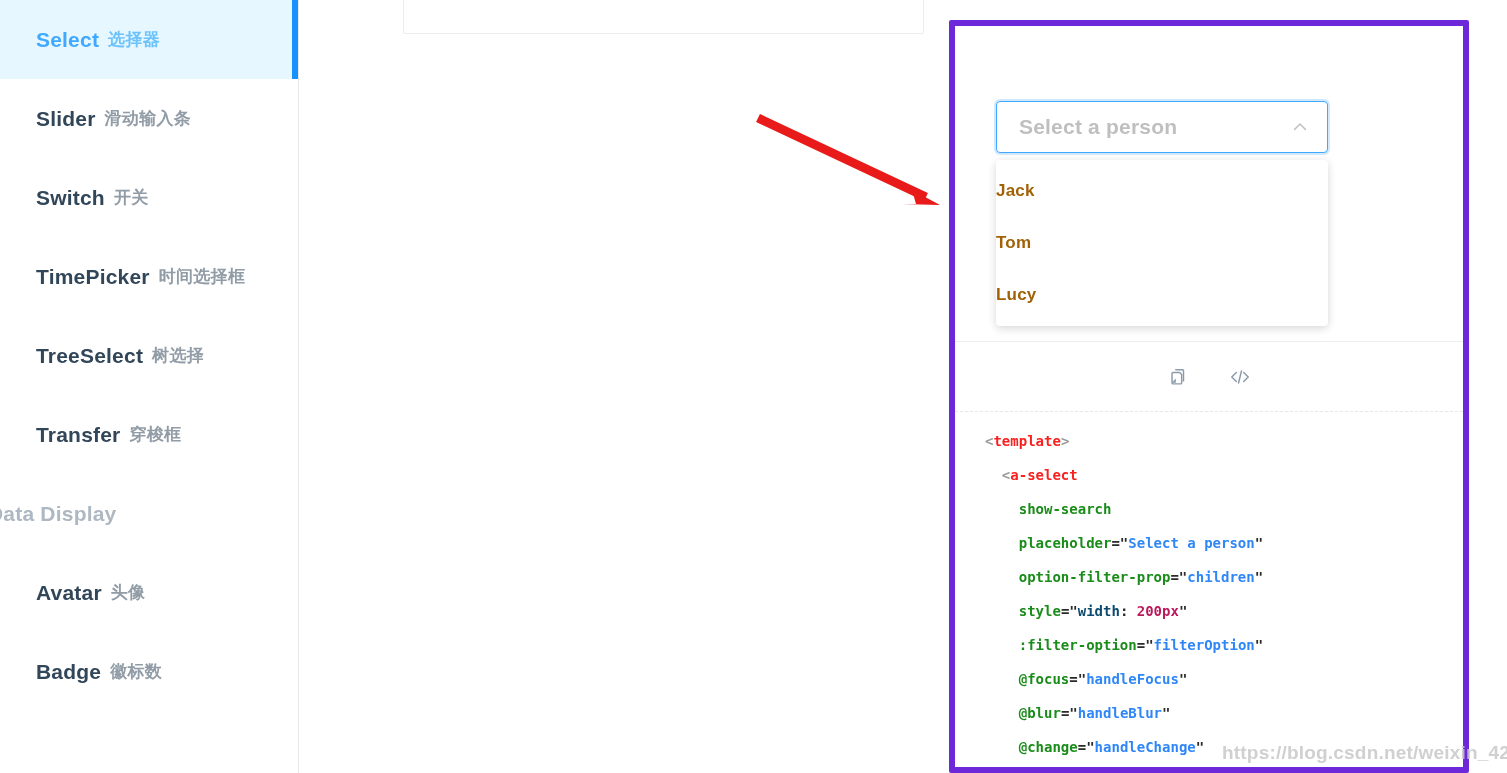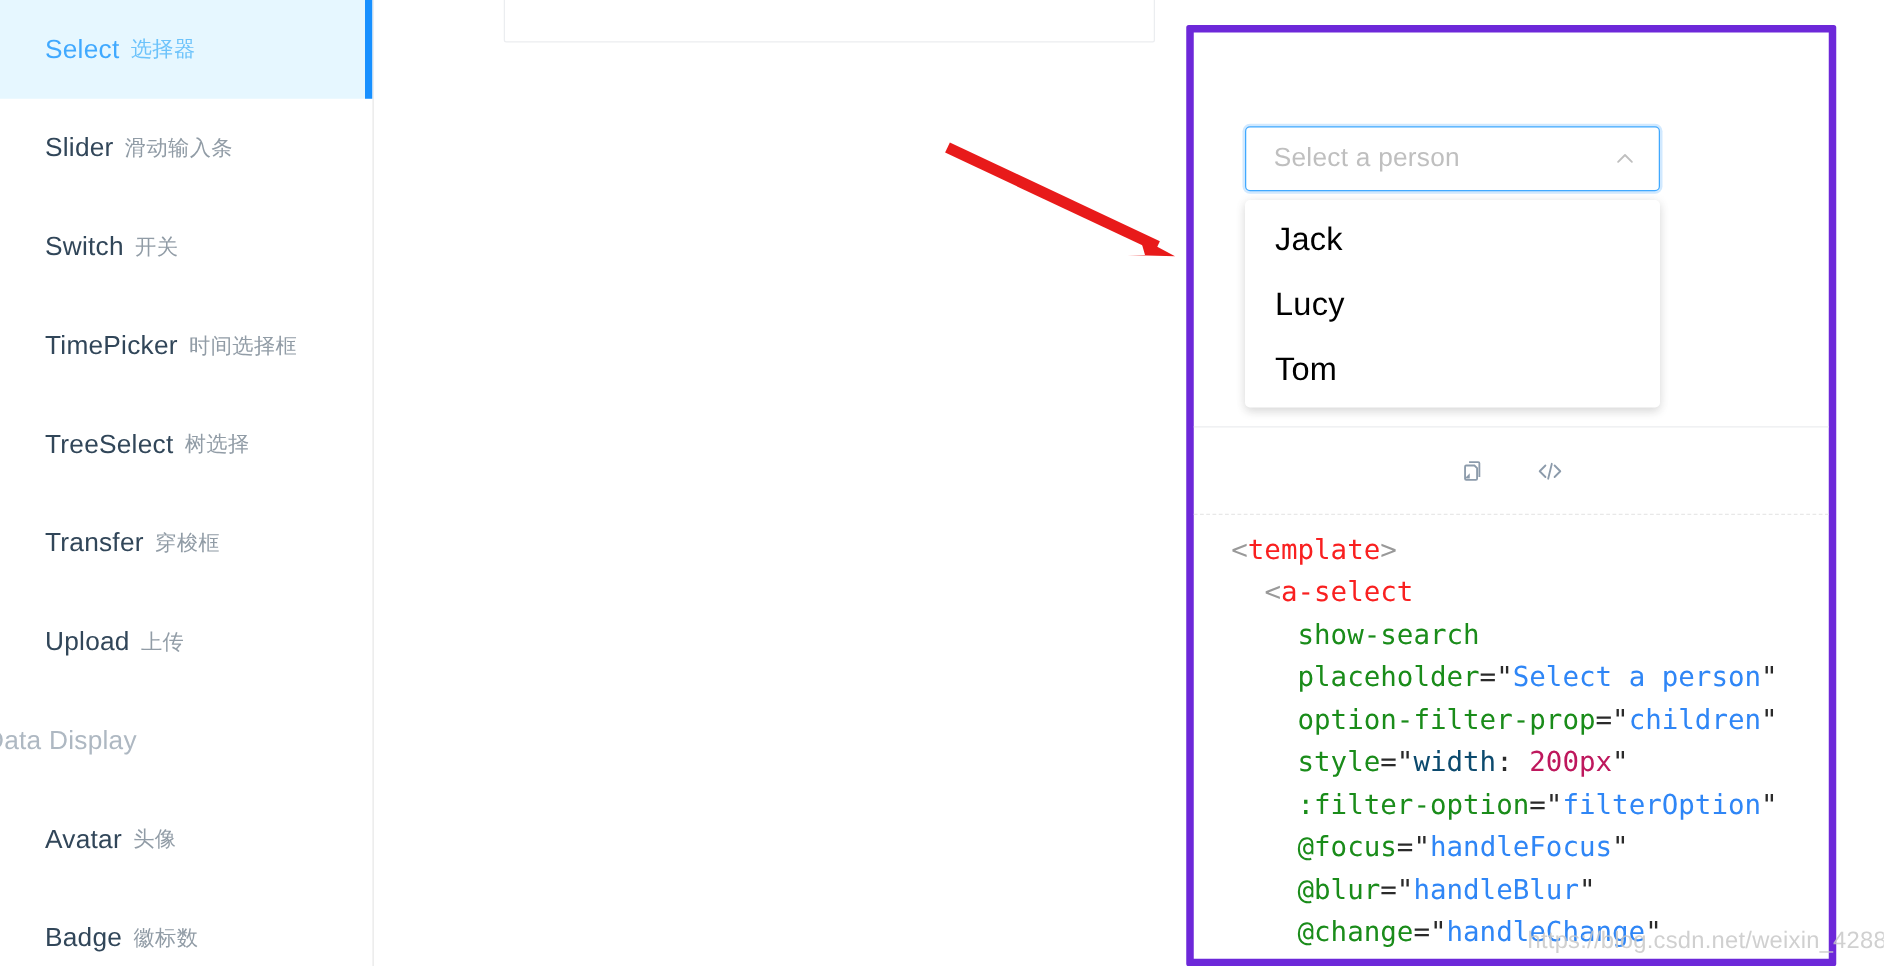--- a/index.html
+++ b/index.html
@@ -8,20 +8,21 @@
     height: 773px;
     overflow: hidden;
     background: #ffffff;
     font-family: "Liberation Sans", "DejaVu Sans", sans-serif;
   }
   #root {
     position: relative;
     width: 1507px;
     height: 598px;
     background: #ffffff;
+    font-weight: bold;
   }
 
   
   .sidebar {
     position: absolute;
     left: 0; top: 0;
     width: 299px;
     height: 773px;
     background: #ffffff;
     border-right: 1px solid #e8e8e8;
@@ -162,32 +163,31 @@
     background: #ffffff;
     border-radius: 4px;
     box-shadow: 0 3px 8px rgba(0,0,0,0.12), 0 0 10px rgba(0,0,0,0.05);
     padding: 5px 0;
     z-index: 20;
   }
   .dd-item {
     height: 52px;
     display: flex;
     align-items: center;
-    padding-left: 24px;
-    font-size: 26px;
-    color: #000000;
+    font-size: 17px;
+    color: #a16207;
     letter-spacing: 0.2px;
     cursor: pointer;
   }
 
   
   .code-block {
     padding: 12px 0 0 0;
     font-family: "DejaVu Sans Mono", "Liberation Mono", monospace;
-    font-size: 22px;
+    font-size: 14px;
     line-height: 34px;
     white-space: pre;
     color: #333;
     overflow: hidden;
   }
   .code-line { padding-left: 30px; }
   .c-punct { color: #999999; }
   .c-tag   { color: #f92020; }
   .c-attr  { color: #1a8c1a; }
   .c-eq    { color: #2a2a2a; }
@@ -243,24 +243,20 @@
         <span class="zh">时间选择框</span>
       </div>
       <div class="nav-item">
         <span class="en">TreeSelect</span>
         <span class="zh">树选择</span>
       </div>
       <div class="nav-item">
         <span class="en">Transfer</span>
         <span class="zh">穿梭框</span>
       </div>
-      <div class="nav-item">
-        <span class="en">Upload</span>
-        <span class="zh">上传</span>
-      </div>
       <div class="nav-group">
         <span>Data Display</span>
       </div>
       <div class="nav-item">
         <span class="en">Avatar</span>
         <span class="zh">头像</span>
       </div>
       <div class="nav-item">
         <span class="en">Badge</span>
         <span class="zh">徽标数</span>
@@ -280,22 +276,22 @@
           <span class="select-placeholder">Select a person</span>
           <span class="select-arrow">
             <svg width="20" height="20" viewBox="0 0 20 20" fill="none" stroke="currentColor" stroke-width="1.5" stroke-linecap="round" stroke-linejoin="round">
               <path d="M4.5 12.5 L10 7 L15.5 12.5"></path>
             </svg>
           </span>
         </div>
 
         <div class="dropdown" id="dropdown">
             <div class="dd-item">Jack</div>
+            <div class="dd-item">Tom</div>
             <div class="dd-item">Lucy</div>
-            <div class="dd-item">Tom</div>
           </div>
       </div>
 
     </div>
 
     <div class="demo-actions">
       <span class="icon-btn" title="copy">
         <svg width="22" height="22" viewBox="0 0 24 24" fill="none" stroke="currentColor" stroke-width="1.6">
           <path d="M9 4 h8 a1 1 0 0 1 1 1 v12"></path>
           <path d="M6.5 7 h7.2 l2.3 2.3 v9.2 a1 1 0 0 1 -1 1 h-8.5 a1 1 0 0 1 -1 -1 v-10.5 a1 1 0 0 1 1 -1 z"></path>

